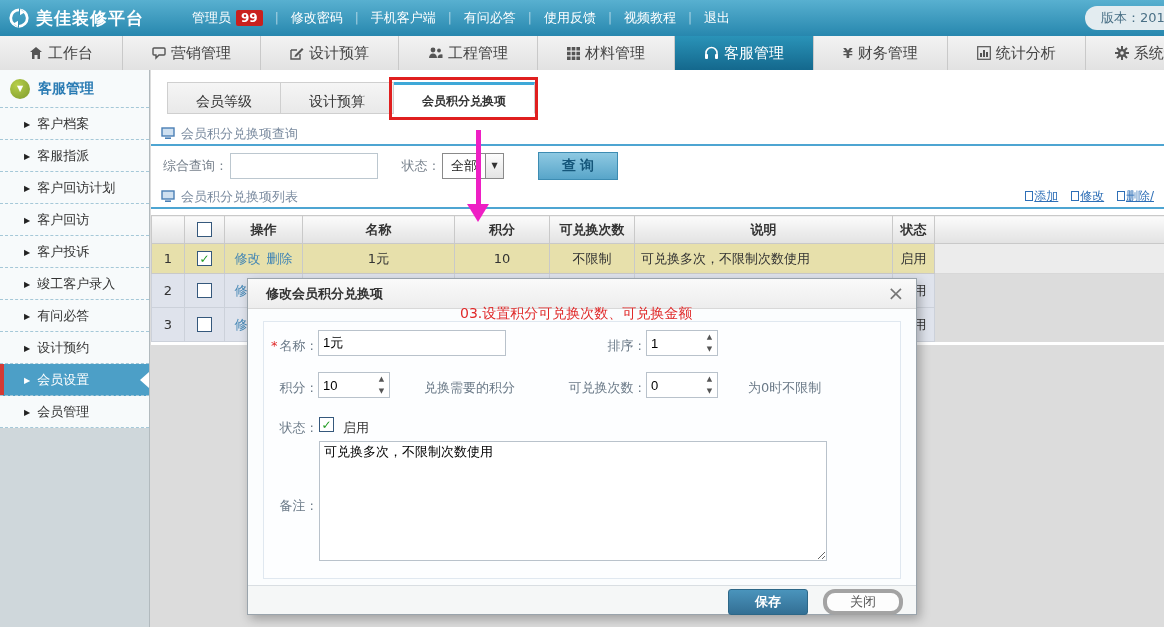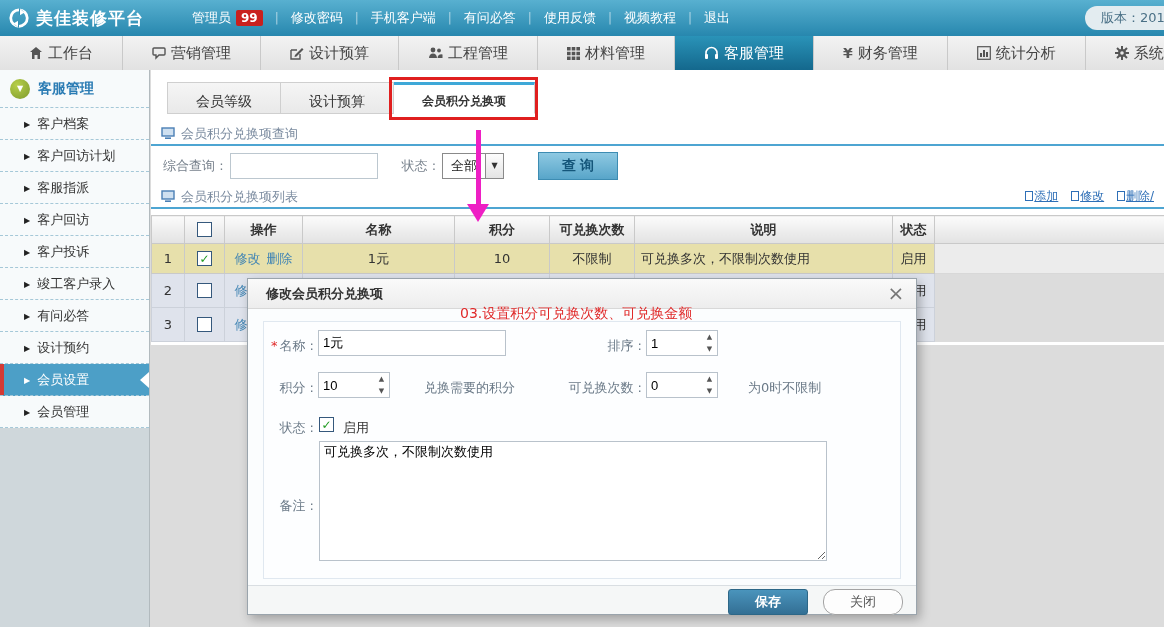--- a/index.html
+++ b/index.html
@@ -117,21 +117,21 @@
   .spin .btns { width:15px; display:flex; flex-direction:column; }
   .spin .btns div { flex:1; font-size:7px; line-height:12px; text-align:center; color:#555; cursor:pointer; }
   .f-help { position:absolute; font-size:13px; color:#6b7a88; white-space:nowrap; }
   .m-ta { position:absolute; left:71px; top:162px; width:508px; height:120px; border:1px solid #b9c2cb;
     font-size:13px; padding:1px 4px; font-family:"DejaVu Sans","Liberation Sans",sans-serif; resize:vertical; }
   .m-foot { position:absolute; left:0; right:0; bottom:0; height:29px; background:#f5f7f7; border-top:1px solid #d9dee2; }
   .btn-save { position:absolute; left:480px; top:3px; width:80px; height:26px;
     background:linear-gradient(#4a94bc,#336f94); border:1px solid #2d6787; border-radius:3px;
     color:#fff; font-size:13px; font-weight:bold; cursor:pointer; }
   .btn-close { position:absolute; left:575px; top:3px; width:80px; height:26px; background:#fdfdfd;
-    border:1px solid #a3a3a3; border-radius:12px; color:#555; font-size:13px; cursor:pointer; }
+    border:4px solid #a3a3a3; border-radius:12px; color:#555; font-size:13px; cursor:pointer; }
 </style>
 </head>
 <body>
 
 <div class="screen">
 
   <div class="topbar">
     <div class="logo-wrap">
       <svg class="logo-icon" viewBox="0 0 24 24">
         <circle cx="12" cy="12" r="9" fill="none" stroke="#fff" stroke-width="3"></circle>
@@ -250,22 +250,22 @@
     <div class="nav-rest"></div>
   </div>
 
   <div class="sidebar">
     <div class="side-list">
       <div class="side-head">
         <span class="side-head-icon">▼</span>
         <span class="side-title">客服管理</span>
       </div>
       <div class="sitem"><span class="caret">▶</span><span>客户档案</span></div>
+      <div class="sitem"><span class="caret">▶</span><span>客服指派</span></div>
       <div class="sitem"><span class="caret">▶</span><span>客户回访计划</span></div>
-      <div class="sitem"><span class="caret">▶</span><span>客服指派</span></div>
       <div class="sitem"><span class="caret">▶</span><span>客户回访</span></div>
       <div class="sitem"><span class="caret">▶</span><span>客户投诉</span></div>
       <div class="sitem"><span class="caret">▶</span><span>竣工客户录入</span></div>
       <div class="sitem"><span class="caret">▶</span><span>有问必答</span></div>
       <div class="sitem"><span class="caret">▶</span><span>设计预约</span></div>
       <div class="sitem active"><span class="caret">▶</span><span>会员设置</span></div>
       <div class="sitem"><span class="caret">▶</span><span>会员管理</span></div>
     </div>
   </div>
 

